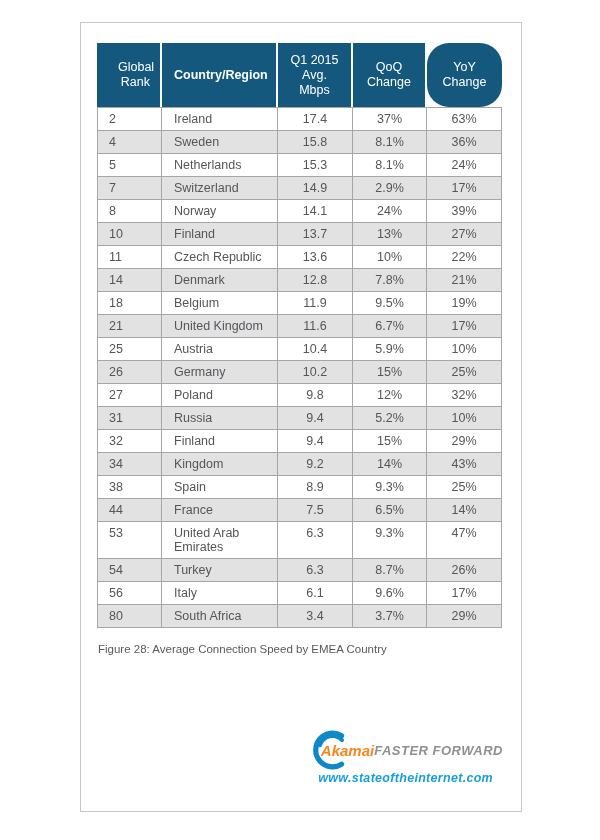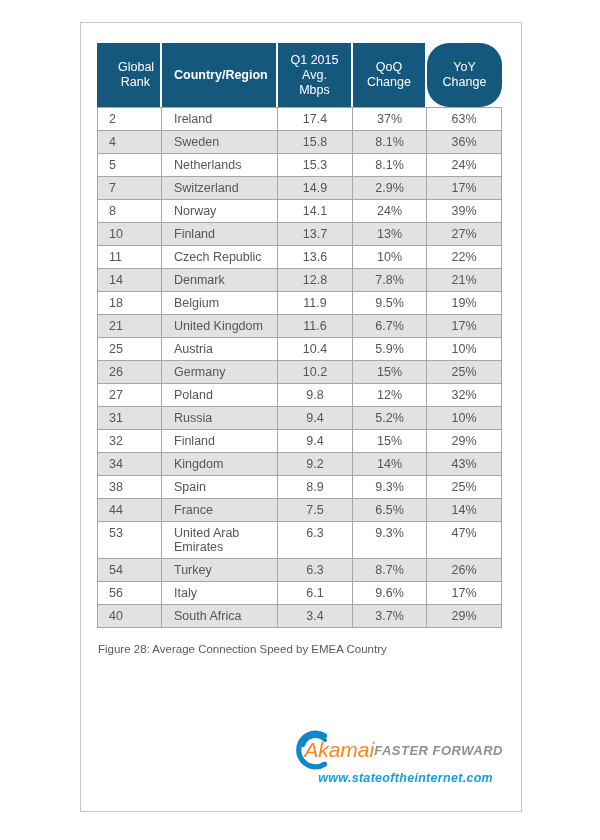--- a/index.html
+++ b/index.html
@@ -93,22 +93,22 @@
   }
   .swoosh {
     color: var(--brand-blue, #0f88c8);
     width: 44px;
     height: 42px;
     flex: 0 0 auto;
   }
   .brand {
     position: relative;
     margin-left: -31px;
-    font-size: 21px;
-    font-weight: normal;
+    font-size: 15px;
+    font-weight: bold;
     font-style: italic;
     color: var(--brand-orange, #f6871f);
   }
   .tagline {
     font-size: 13px;
     font-weight: bold;
     font-style: italic;
     letter-spacing: 0.5px;
     color: var(--tagline-gray, #8d8f92);
   }
@@ -287,21 +287,21 @@
             <td class="c-yoy">26%</td>
           </tr>
           <tr>
             <td class="c-rank">56</td>
             <td class="c-country">Italy</td>
             <td class="c-mbps">6.1</td>
             <td class="c-qoq">9.6%</td>
             <td class="c-yoy">17%</td>
           </tr>
           <tr>
-            <td class="c-rank">40</td>
+            <td class="c-rank">80</td>
             <td class="c-country">South Africa</td>
             <td class="c-mbps">3.4</td>
             <td class="c-qoq">3.7%</td>
             <td class="c-yoy">29%</td>
           </tr>
         </tbody>
     </table>
 
     <div class="caption">Figure 28: Average Connection Speed by EMEA Country</div>
 

